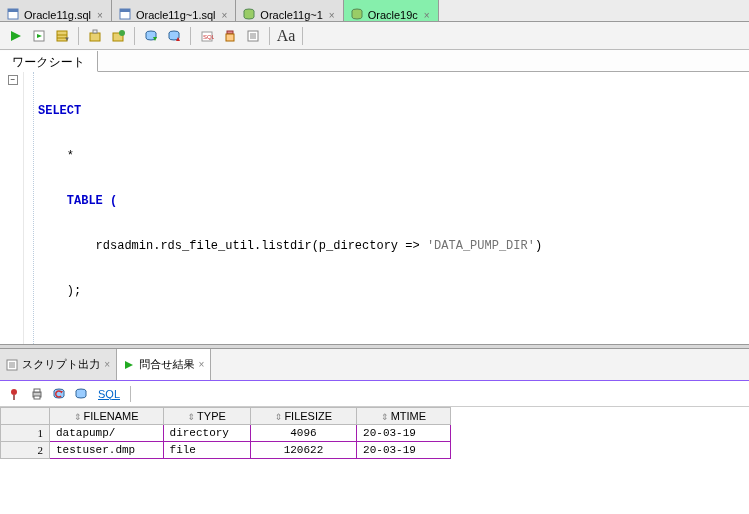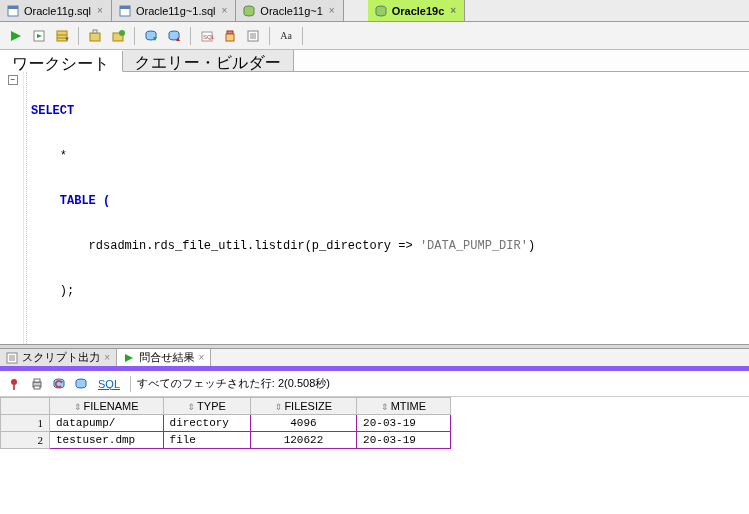--- a/index.html
+++ b/index.html
@@ -1,43 +1,43 @@
 <!DOCTYPE html>
 <html><head>
 <meta charset="utf-8">
 <style>
   * { box-sizing: border-box; margin: 0; padding: 0; }
   body { font-family: "MS Gothic", "Tahoma", sans-serif; font-size: 11px; background: #f0f0f0; width: 749px; height: 514px; overflow: hidden; display: flex; flex-direction: column; }
   
   .tabbar { display: flex; background: #ececec; border-bottom: 1px solid #999; height: 22px; align-items: stretch; }
-  .tab { display: flex; align-items: center; padding: 0 6px; border-right: 1px solid #999; background: #e0e0e0; gap: 4px; font-size: 11px; cursor: pointer; }
-  .tab.active { background: #bef264; font-weight: bold; margin-left: 24px; }
+  .tab { display: flex; align-items: flex-end; padding: 0 6px; border-right: 1px solid #999; background: #e0e0e0; gap: 4px; font-size: 11px; cursor: pointer; }
+  .tab.active { background: #86efac; font-weight: normal; }
   .tab .icon { width: 14px; height: 14px; display: inline-flex; align-items: center; justify-content: center; }
   .tab .close { color: #777; font-size: 10px; padding: 0 2px; cursor: pointer; }
   
   .toolbar { display: flex; align-items: center; padding: 3px 6px; background: #f3f3f3; border-bottom: 1px solid #bbb; gap: 3px; height: 28px; }
   .toolbar .btn { width: 20px; height: 20px; display: flex; align-items: center; justify-content: center; cursor: pointer; border-radius: 2px; }
   .toolbar .sep { width: 1px; height: 18px; background: #bbb; margin: 0 3px; }
   
   .subtab { display: flex; background: #fdfdfd; border-bottom: 1px solid #aaa; height: 22px; }
-  .subtab-item { padding: 3px 12px; border-right: 1px solid #aaa; background: #e8e8e8; font-size: 16px; cursor: pointer; }
+  .subtab-item { padding: 3px 12px; border-right: 1px solid #aaa; background: #e8e8e8; font-size: 12px; cursor: pointer; }
   .subtab-item.active { background: #fff; border-bottom: 1px solid #fff; position: relative; top: 1px; }
   
   .editor { flex: 1; background: #fff; display: flex; font-family: "Courier New", monospace; font-size: 12px; overflow: hidden; position: relative; }
   .gutter { width: 24px; background: #fff; border-right: 1px solid #e8e8e8; padding-top: 2px; }
   .fold-mark { width: 10px; height: 10px; border: 1px solid #888; font-size: 8px; line-height: 8px; text-align: center; margin: 1px 0 0 8px; cursor: pointer; }
-  .code { padding: 2px 4px; line-height: 15px; white-space: pre; flex: 1; border-left: 1px dotted #bcd; margin-left: 2px; }
+  .code { padding: 2px 4px; line-height: 15px; white-space: pre; flex: 1; border-left: 1px dotted #bcd; margin-left: 9px; }
   .code > div { position: relative; z-index: 1; }
   .kw { color: #0000cc; font-weight: bold; }
   .str { color: #737373; }
   
   .splitter { height: 5px; background: #d9d9d9; border-top: 1px solid #999; border-bottom: 1px solid #999; cursor: row-resize; }
   
   .bottom { background: #fff; display: flex; flex-direction: column; height: 165px; }
-  .bottom-tabs { display: flex; background: #f3f3f3; border-bottom: 5px solid #8b5cf6; height: 22px; align-items: stretch; }
+  .bottom-tabs { display: flex; background: #f3f3f3; border-bottom: 1px solid #8b5cf6; height: 32px; align-items: stretch; }
   .btab { display: flex; align-items: center; padding: 0 6px; border-right: 1px solid #aaa; gap: 4px; font-size: 11px; cursor: pointer; background: #e4e4e4; }
   .btab.active { background: #fff; }
   .btab .close { color: #888; font-size: 10px; cursor: pointer; }
   
   .result-toolbar { display: flex; align-items: center; gap: 4px; padding: 3px 6px; border-bottom: 1px solid #ccc; height: 26px; font-size: 11px; }
   .result-toolbar .btn { width: 18px; height: 18px; display: flex; align-items: center; justify-content: center; cursor: pointer; }
   .result-toolbar .sql-link { color: #0066cc; text-decoration: underline; cursor: pointer; padding: 0 4px; }
   .result-toolbar .sep2 { width: 1px; height: 16px; background: #bbb; margin: 0 2px; }
   
   .grid { font-family: "Courier New", monospace; font-size: 11px; }
@@ -160,28 +160,27 @@
   <div class="btn">
       <svg width="14" height="14">
         <rect x="2" y="2" width="10" height="10" fill="#fff" stroke="#888"></rect>
         <line x1="4" y1="5" x2="10" y2="5" stroke="#888"></line>
         <line x1="4" y1="7" x2="10" y2="7" stroke="#888"></line>
         <line x1="4" y1="9" x2="10" y2="9" stroke="#888"></line>
       </svg>
     </div>
   <div class="sep"></div>
   <div class="btn">
-      <span style="font-family:serif;font-size:10px;color:#333">Aa</span>
+      <span style="font-family:serif;font-size:16px;color:#333">Aa</span>
     </div>
   <div class="sep"></div>
 </div>
 
 <div class="subtab">
   <div class="subtab-item active">ワークシート</div>
-  <div class="subtab-item">クエリー・ビルダー</div>
 </div>
 
 <div class="editor">
   <div class="gutter">
     <div class="fold-mark">−</div>
   </div>
   <div class="code">
     <div><span class="kw">SELECT</span></div>
     <div>    *</div>
     <div><span class="kw">    TABLE (</span></div>
@@ -241,21 +240,20 @@
         </svg>
       </div>
     <div class="btn">
         <svg width="14" height="14">
           <ellipse cx="7" cy="4" rx="5" ry="2" fill="#9cf" stroke="#369"></ellipse>
           <path d="M2 4 v5 a5 2 0 0 0 10 0 v-5" fill="#9cf" stroke="#369"></path>
         </svg>
       </div>
     <span class="sql-link">SQL</span>
     <span class="sep2"></span>
-    <span>すべてのフェッチされた行: 2(0.508秒)</span>
   </div>
 
   <div class="grid">
     <table>
       <thead>
         <tr>
           <th class="rownum"></th>
           <th><span class="sort">⇕</span><span>FILENAME</span></th>
           <th><span class="sort">⇕</span><span>TYPE</span></th>
           <th><span class="sort">⇕</span><span>FILESIZE</span></th>

